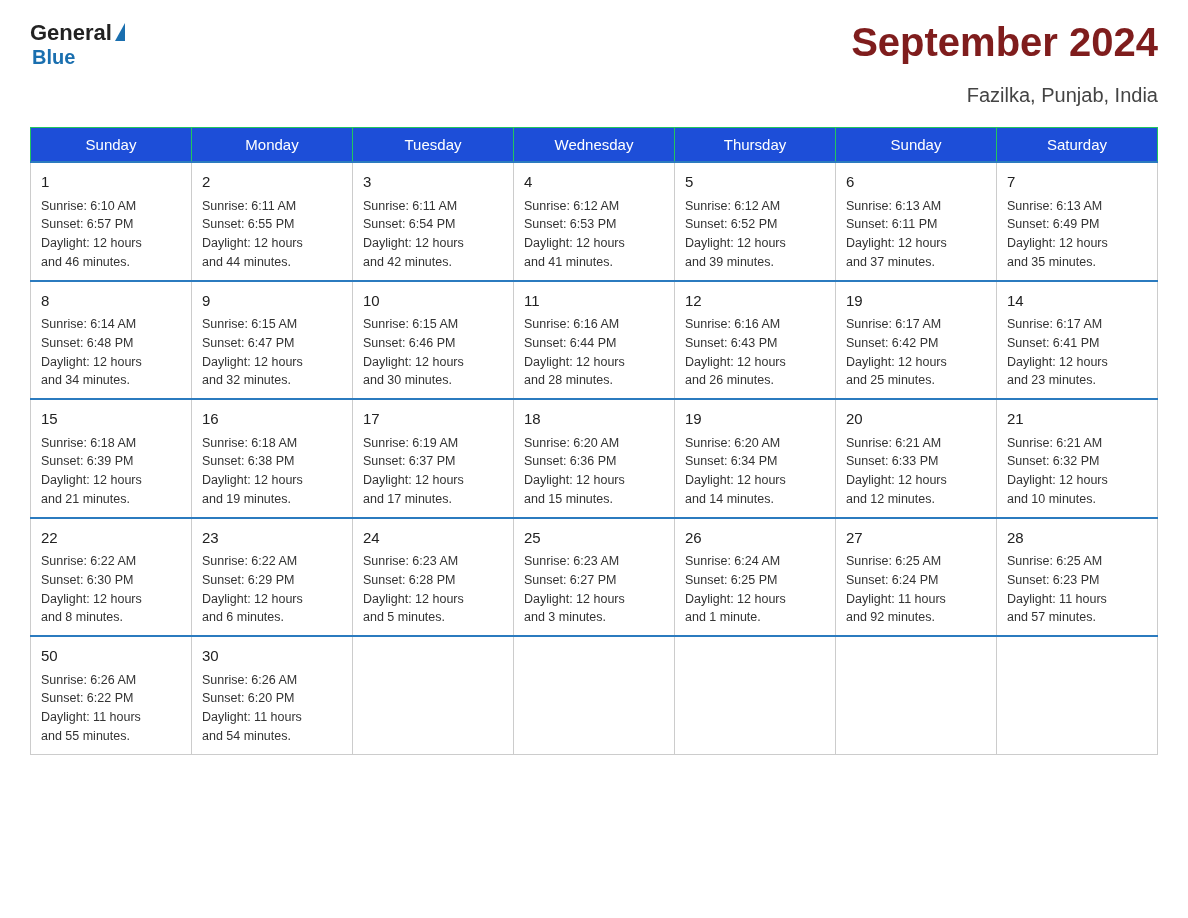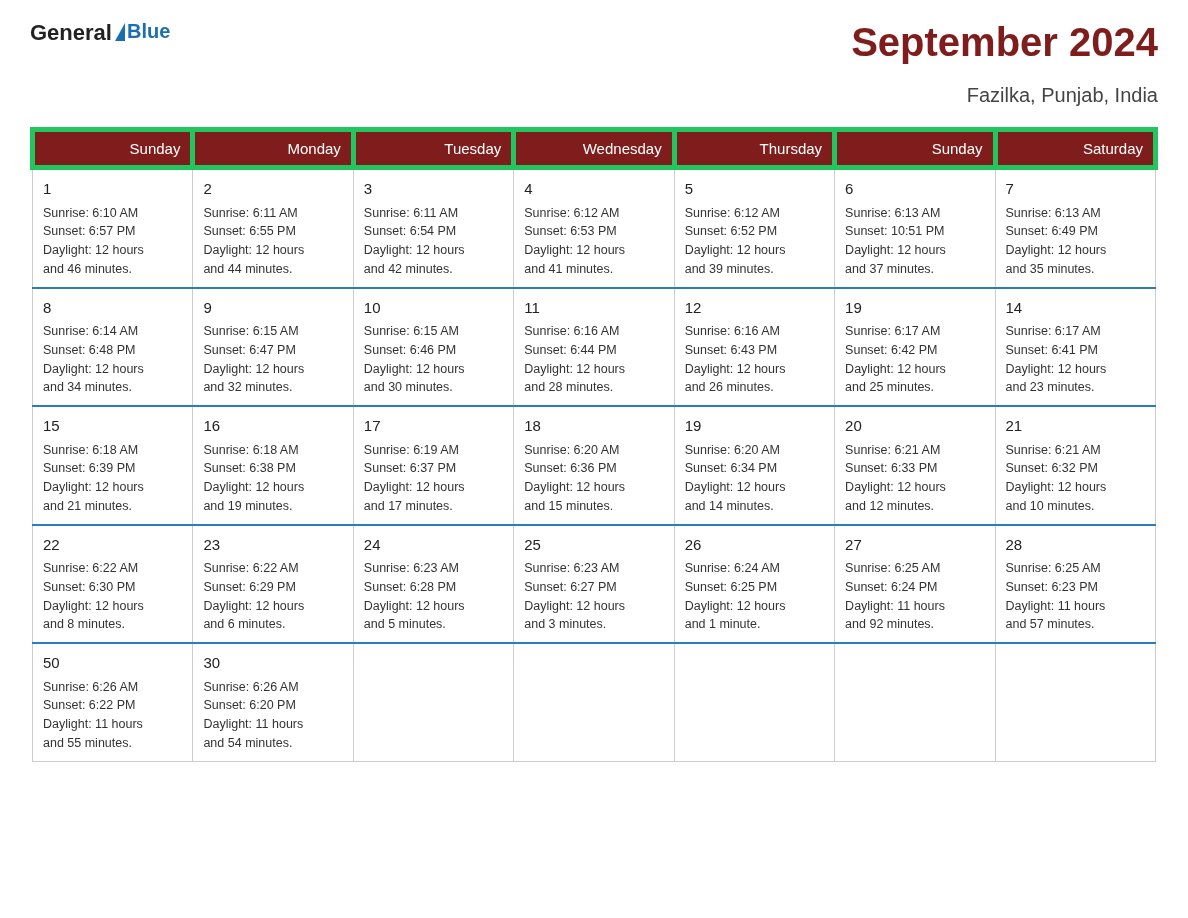--- a/index.html
+++ b/index.html
@@ -12,21 +12,21 @@
       min-height: 918px;
     }
     .header {
       display: flex;
       justify-content: space-between;
       align-items: flex-start;
       margin-bottom: 20px;
     }
     .logo {
       display: flex;
-      flex-direction: row;
+      flex-direction: column;
       align-items: flex-start;
     }
     .logo-top {
       display: flex;
       align-items: center;
     }
     .logo-general {
       font-size: 22px;
       font-weight: bold;
       color: #222;
@@ -57,27 +57,27 @@
     .subtitle {
       font-size: 20px;
       color: #444;
       margin-top: 20px;
     }
     .calendar {
       width: 100%;
       border-collapse: collapse;
     }
     .calendar th {
-      background-color: #7f1d1d;
+      background-color: #1d4ed8;
       color: #fff;
       padding: 8px 10px;
       font-size: 15px;
       font-weight: normal;
-      text-align: right;
-      border: 5px solid #22c55e;
+      text-align: center;
+      border: 1px solid #22c55e;
     }
     .calendar td {
       vertical-align: top;
       padding: 8px 10px;
       border: 1px solid #ccc;
       font-size: 12.5px;
       line-height: 1.5;
       width: calc(100% / 7);
     }
     .calendar td .day-number {
@@ -156,21 +156,21 @@
         <td>
           <span class="day-number">5</span>
           <span>Sunrise: 6:12 AM</span><br>
           <span>Sunset: 6:52 PM</span><br>
           <span>Daylight: 12 hours</span><br>
           <span>and 39 minutes.</span>
         </td>
         <td>
           <span class="day-number">6</span>
           <span>Sunrise: 6:13 AM</span><br>
-          <span>Sunset: 10:51 PM</span><br>
+          <span>Sunset: 6:11 PM</span><br>
           <span>Daylight: 12 hours</span><br>
           <span>and 37 minutes.</span>
         </td>
         <td>
           <span class="day-number">7</span>
           <span>Sunrise: 6:13 AM</span><br>
           <span>Sunset: 6:49 PM</span><br>
           <span>Daylight: 12 hours</span><br>
           <span>and 35 minutes.</span>
         </td>

